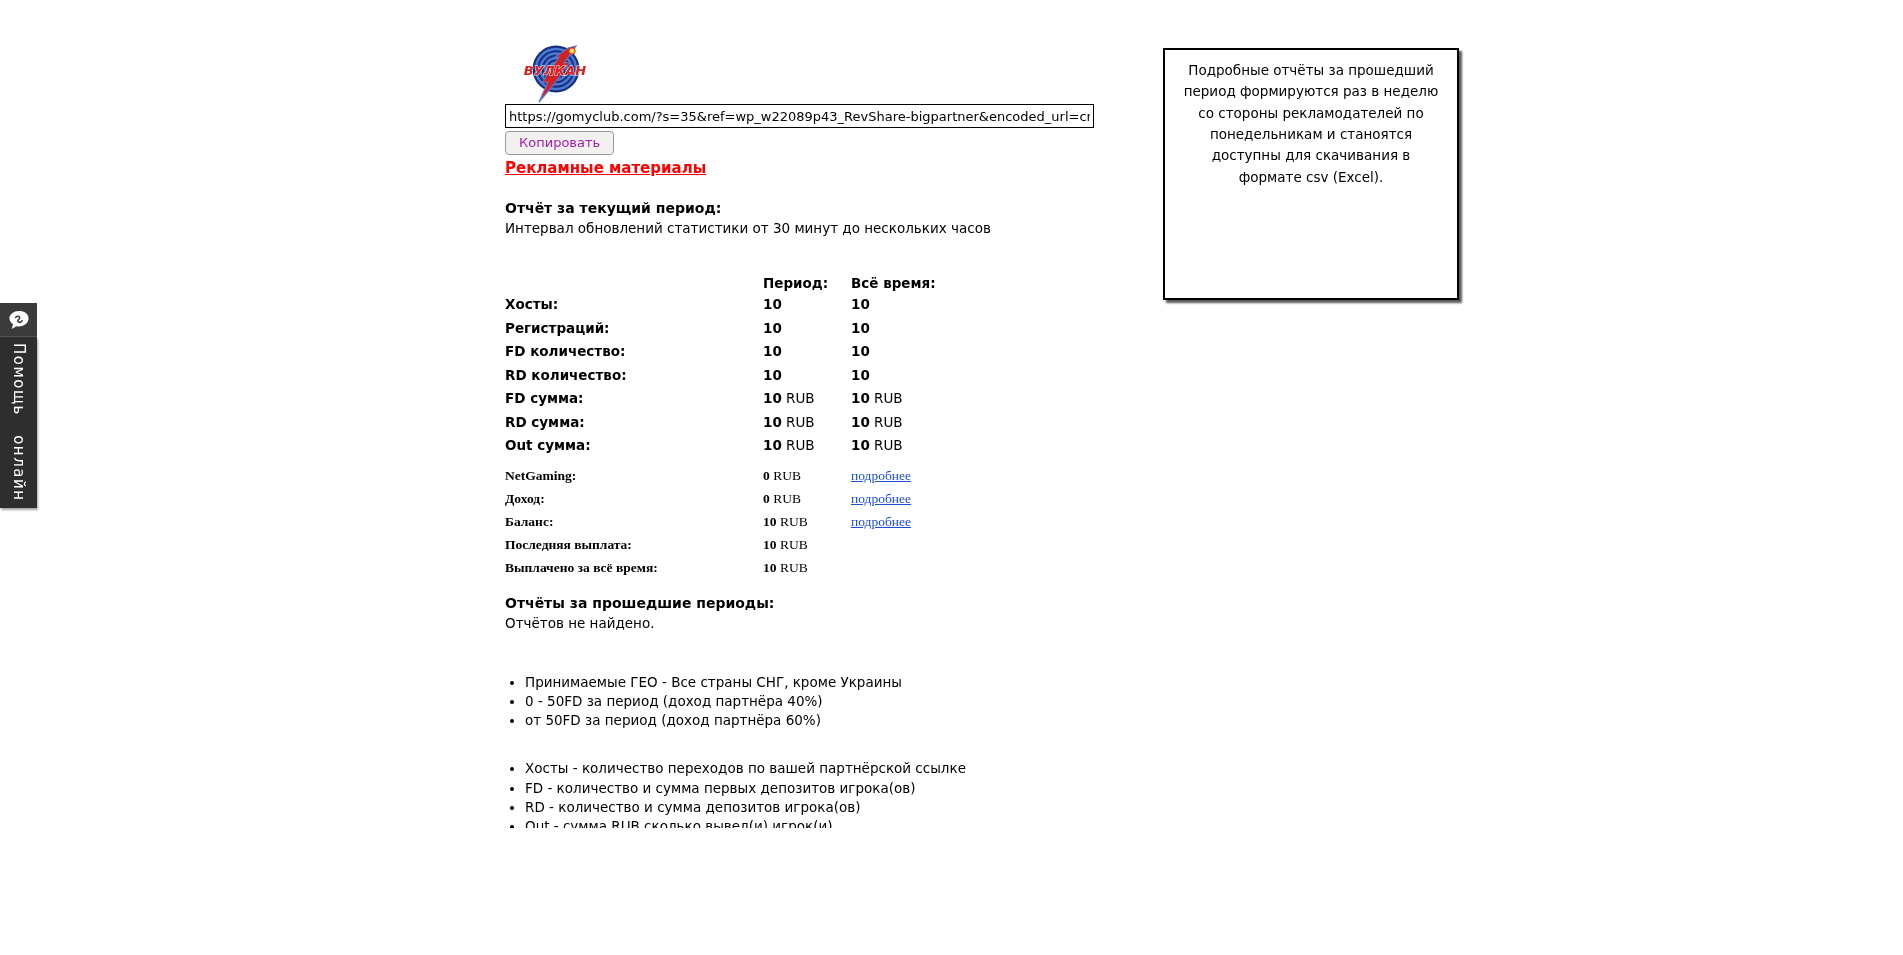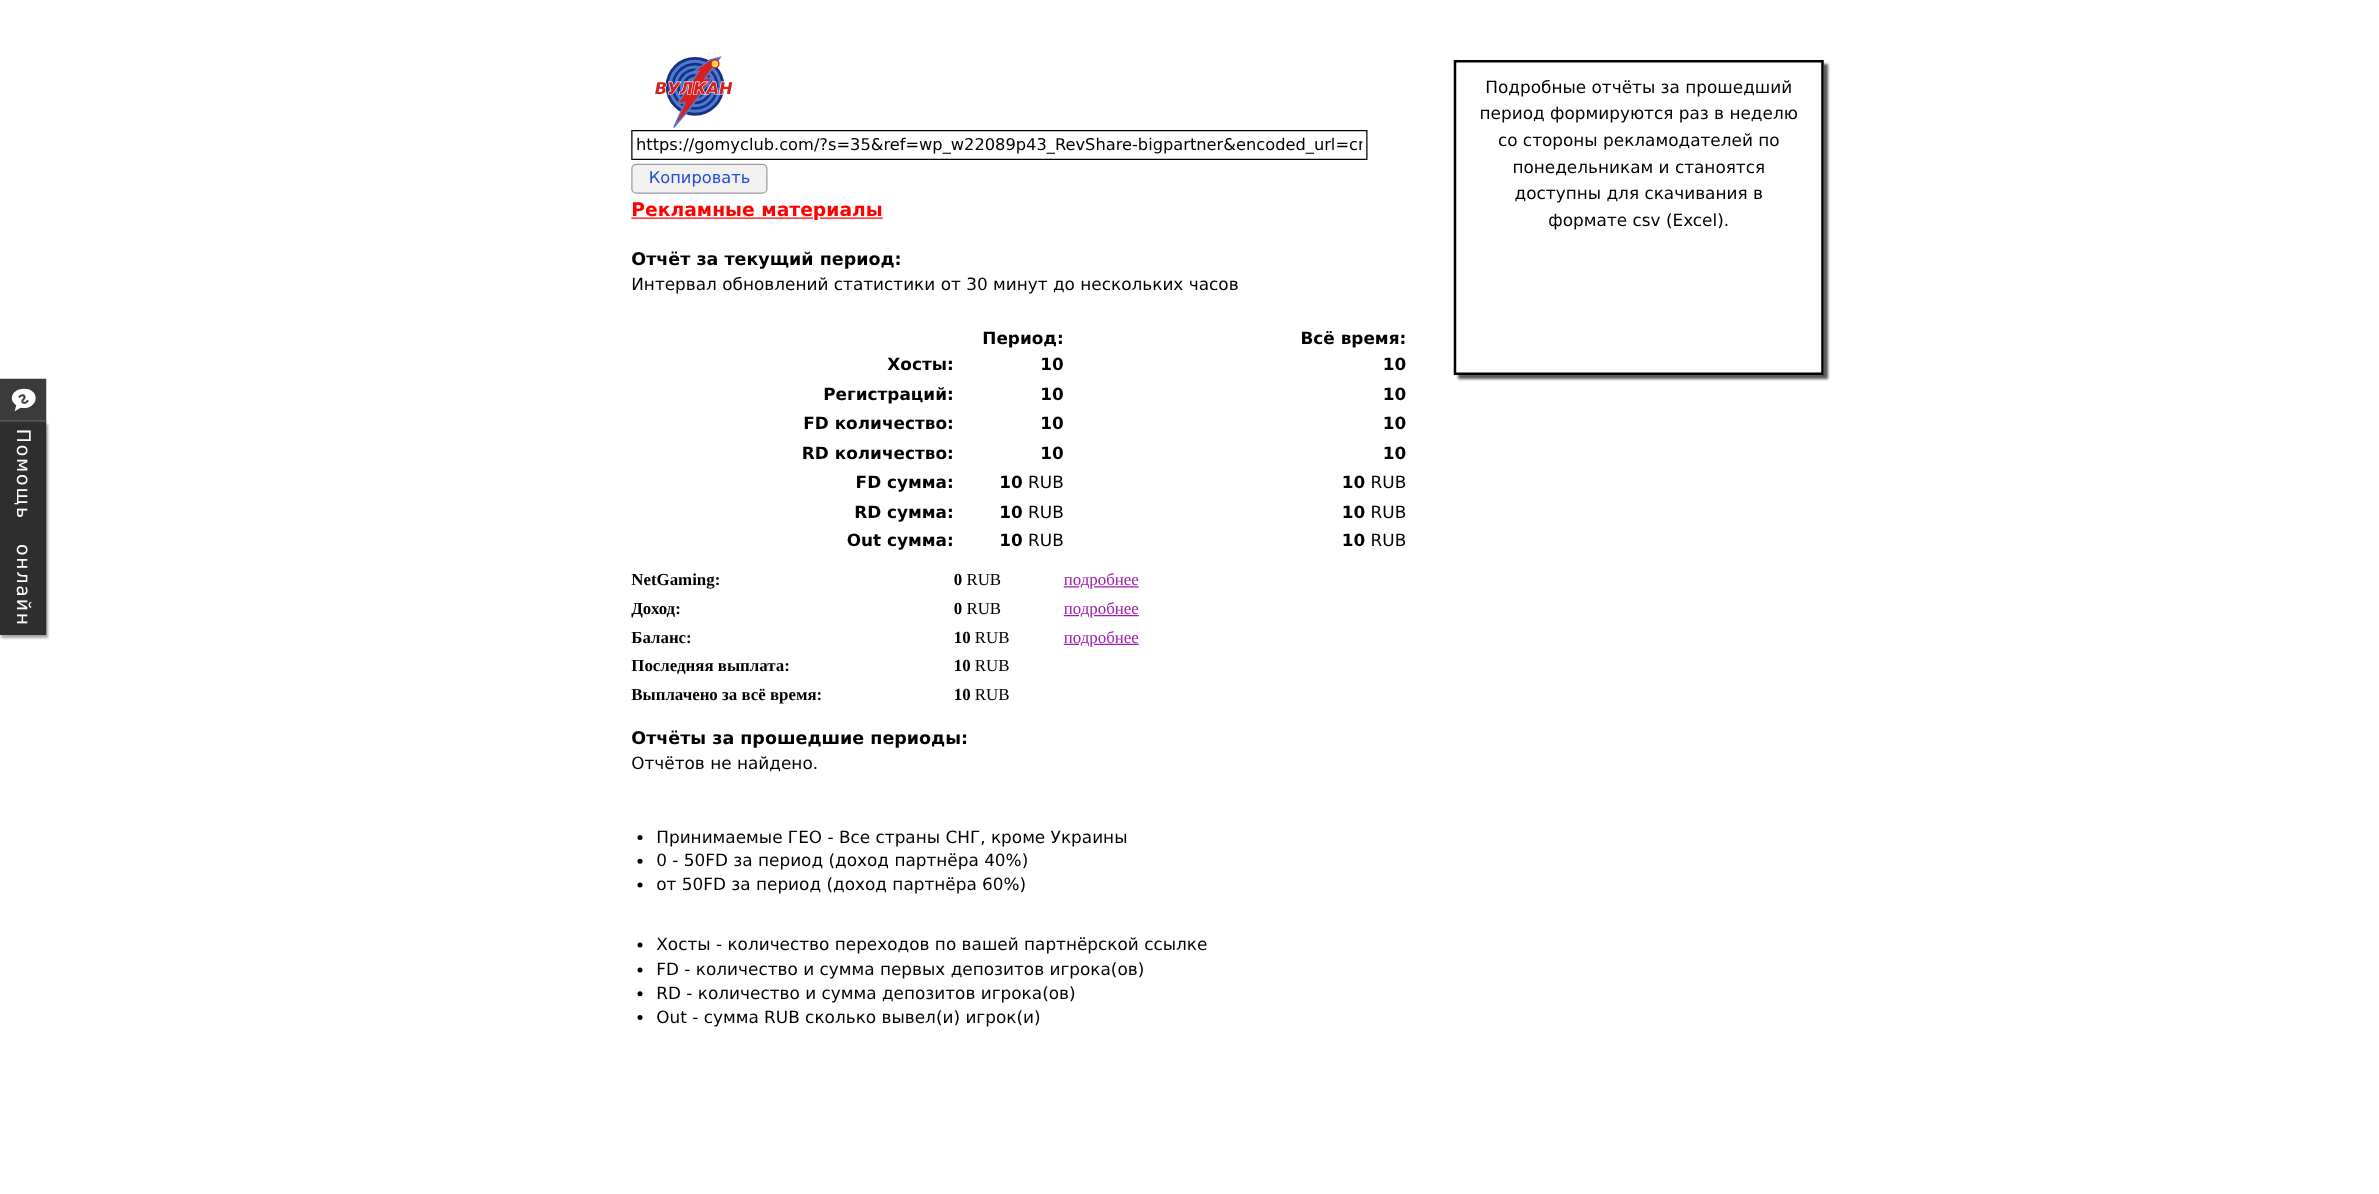--- a/index.html
+++ b/index.html
@@ -12,41 +12,41 @@
 
   .logo-wrap { margin-left: 16px; width: 68px; height: 60px; }
 
   .url-input {
     display: block; width: 589px; height: 24px; margin-top: 0;
     border: 1px solid #000; background: #fff; padding: 1px 3px;
     font-family: "DejaVu Sans", sans-serif; font-size: 13px; color: #000;
   }
   .copy-btn {
     margin-top: 3px; padding: 3px 13px 4px;
-    font-family: "DejaVu Sans", sans-serif; font-size: 13px; color: #1d4ed8;
+    font-family: "DejaVu Sans", sans-serif; font-size: 13px; color: #a21caf;
     background: #f2f1f0; border: 1px solid #9b9ba4; border-radius: 4px; cursor: pointer;
   }
 
   .red-link { display: inline-block; color: #ff0000; font-weight: bold; text-decoration: underline; font-size: 15px; cursor: pointer; }
   .promo-link { margin-top: 4px; }
   .back-link  { margin-top: 36px; font-size: 15.5px; text-decoration: underline; }
 
   .report-title { margin-top: 23px; font-weight: bold; font-size: 14px; }
   .report-subtitle { margin-top: 4px; }
 
-  .stats { margin-top: 26px; text-align: right; }
+  .stats { margin-top: 38px; }
   .grid-row { display: grid; grid-template-columns: 258px 88px auto; align-items: baseline; line-height: 23.5px; }
   .grid-head { line-height: 19px; font-weight: bold; }
   .cell-label { font-weight: bold; }
   .cell-val b { font-weight: bold; }
   .cell-val span.unit { font-weight: normal; }
 
   .account { margin-top: 6px; font-family: Liberation Serif, serif; }
   .account .grid-row { line-height: 23.2px; }
-  .details-link { color: #a21caf; text-decoration: underline; cursor: pointer; font-size: 13.5px; }
+  .details-link { color: #1d4ed8; text-decoration: underline; cursor: pointer; font-size: 13.5px; }
 
   .past { margin-top: 14px; }
   .past-title { font-weight: bold; font-size: 14px; line-height: 19px; }
   .past-empty { line-height: 20px; }
 
   ul.bullets { margin-top: 40px; margin-left: 5px; padding-left: 15px; list-style: disc; }
   ul.bullets li { line-height: 19.3px; }
   ul.glossary { margin-top: 29px; }
 
   

